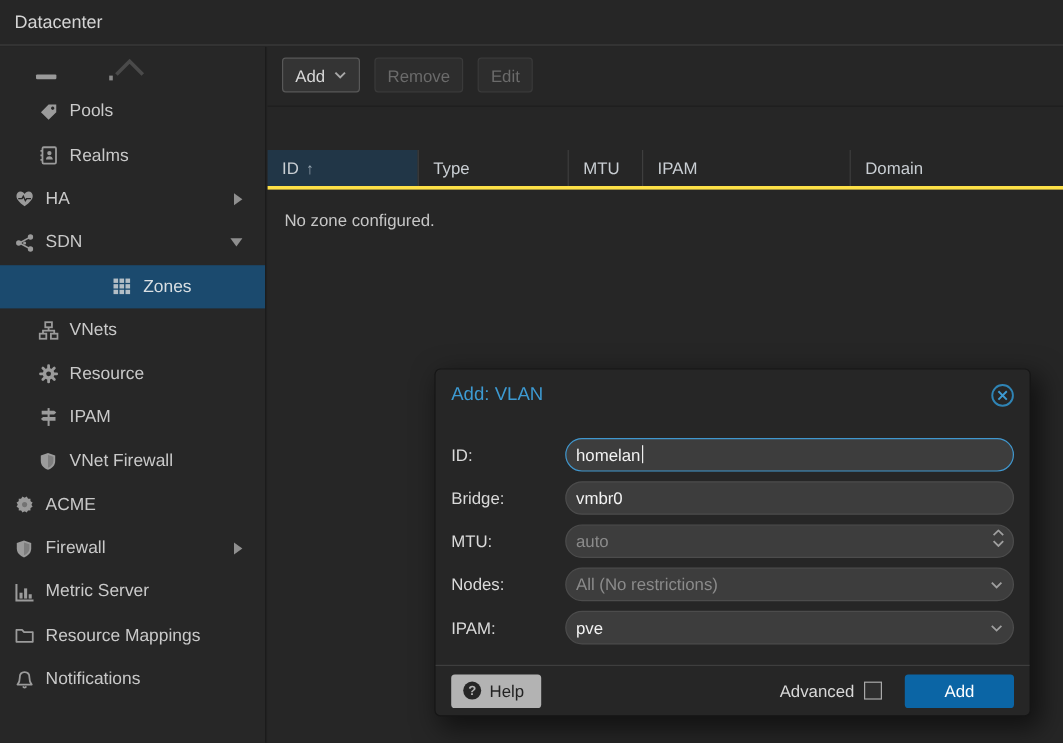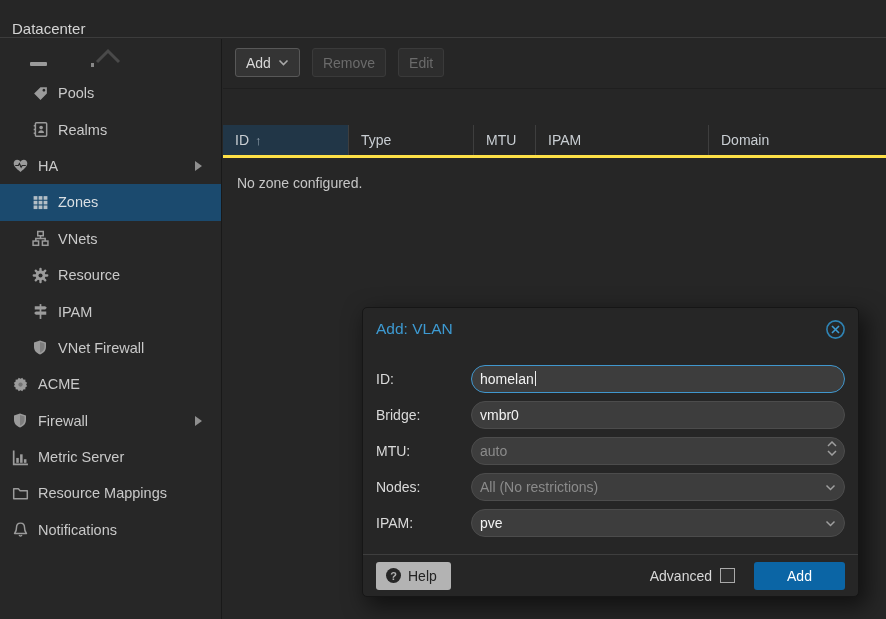--- a/index.html
+++ b/index.html
@@ -3,37 +3,37 @@
 <meta charset="utf-8">
 <style>
   * { margin:0; padding:0; box-sizing:border-box; }
   html,body { width:886px; height:619px; overflow:hidden; background:#1f1f1f;
     font-family:"Liberation Sans", sans-serif; }
   .stage { position:absolute; top:0; left:0; width:886px; height:619px;
     background:#262626; color:#c9c9c9; font-size:14px; }
 
   
   .topbar { position:absolute; top:0; left:0; width:886px; height:38px;
-    background:#262626; border-bottom:1px solid #3c3c3c; display:flex; align-items:flex-end; }
+    background:#262626; border-bottom:1px solid #3c3c3c; display:flex; align-items:center; }
   .topbar .title { margin-left:12px; font-size:15px; color:#d4d4d4; }
 
   
   .sidebar { position:absolute; top:39px; left:0; width:222px; height:580px;
     background:#272727; border-right:1px solid #191919; overflow:hidden; }
   .partial-row { position:relative; height:36px; }
   .frag-dash { position:absolute; left:30px; top:23px; width:17px; height:4px;
     background:#9a9a9a; border-radius:1px; }
   .frag-dot { position:absolute; left:91px; top:24px; width:3px; height:4px; background:#888; }
   .frag-chevron { position:absolute; left:94px; top:9px; }
   .nav-row { position:relative; display:flex; align-items:center; height:36.4px;
     padding-left:10px; cursor:pointer; }
   .nav-row.lvl2 { padding-left:30px; }
   .nav-row .icn-box { width:20px; margin-right:8px; display:flex; justify-content:center; align-items:center; }
   .nav-row .lbl { color:#c9c9c9; font-size:14.5px; white-space:nowrap; }
-  .nav-row.selected { background:#1b4a6e; }
+  .nav-row.selected { background:#1b4a6e;justify-content:center; }
   .nav-row.selected .lbl { color:#d9dfe3; }
   .expander { position:absolute; right:19px; top:50%; transform:translateY(-50%); width:0; height:0; }
   .exp-right { border-left:7px solid #8f8f8f; border-top:5px solid transparent; border-bottom:5px solid transparent; }
   .exp-down { border-top:7px solid #8f8f8f; border-left:5px solid transparent; border-right:5px solid transparent; }
 
   
   .content { position:absolute; top:39px; left:223px; width:663px; height:580px; background:#262626; }
   .toolbar { height:50px; padding:9px 0 0 12px; display:flex; gap:12px; border-bottom:1px solid #1f1f1f; }
   .tbtn { height:29px; display:flex; align-items:center; gap:7px; padding:0 10px;
     border-radius:3px; font-size:14px; cursor:pointer; }
@@ -137,20 +137,38 @@
       <span class="icn-box">
         <svg class="icn" width="17" height="17" viewBox="0 0 16 16">
             <path fill="#9b9b9b" d="M8 14 C3.6 10.8 1.6 8.4 1.6 5.9 C1.6 4 3 2.5 4.9 2.5 C6.2 2.5 7.4 3.3 8 4.4 C8.6 3.3 9.8 2.5 11.1 2.5 C13 2.5 14.4 4 14.4 5.9 C14.4 8.4 12.4 10.8 8 14 Z"></path>
             <polyline points="3,8 6,8 7,6.2 8.6,9.6 9.6,8 13,8" fill="none" stroke="#272727" stroke-width="1.1"></polyline>
           </svg>
       </span>
       <span class="lbl">HA</span>
       <span class="expander exp-right"></span>
     </div>
 
+    <div class="nav-row">
+      <span class="icn-box">
+        <svg class="icn" width="17" height="17" viewBox="0 0 16 16">
+            <g stroke="#9b9b9b" stroke-width="1.3">
+              <line x1="4" y1="8" x2="12.4" y2="3.4"></line>
+              <line x1="4" y1="8" x2="12.4" y2="12.6"></line>
+            </g>
+            <g fill="#9b9b9b">
+              <circle cx="3.4" cy="8" r="2.1"></circle>
+              <circle cx="12.6" cy="3.3" r="2.1"></circle>
+              <circle cx="12.6" cy="12.7" r="2.1"></circle>
+              <circle cx="8" cy="8" r="1.2"></circle>
+            </g>
+          </svg>
+      </span>
+      <span class="lbl">SDN</span>
+      <span class="expander exp-down"></span>
+    </div>
 
     <div class="nav-row lvl2 selected">
       <span class="icn-box">
         <svg class="icn" width="17" height="17" viewBox="0 0 16 16">
             <g fill="#b3bec6">
               <rect x="1.5" y="2" width="3.6" height="3.4"></rect>
               <rect x="6.2" y="2" width="3.6" height="3.4"></rect>
               <rect x="10.9" y="2" width="3.6" height="3.4"></rect>
               <rect x="1.5" y="6.4" width="3.6" height="3.4"></rect>
               <rect x="6.2" y="6.4" width="3.6" height="3.4"></rect>

